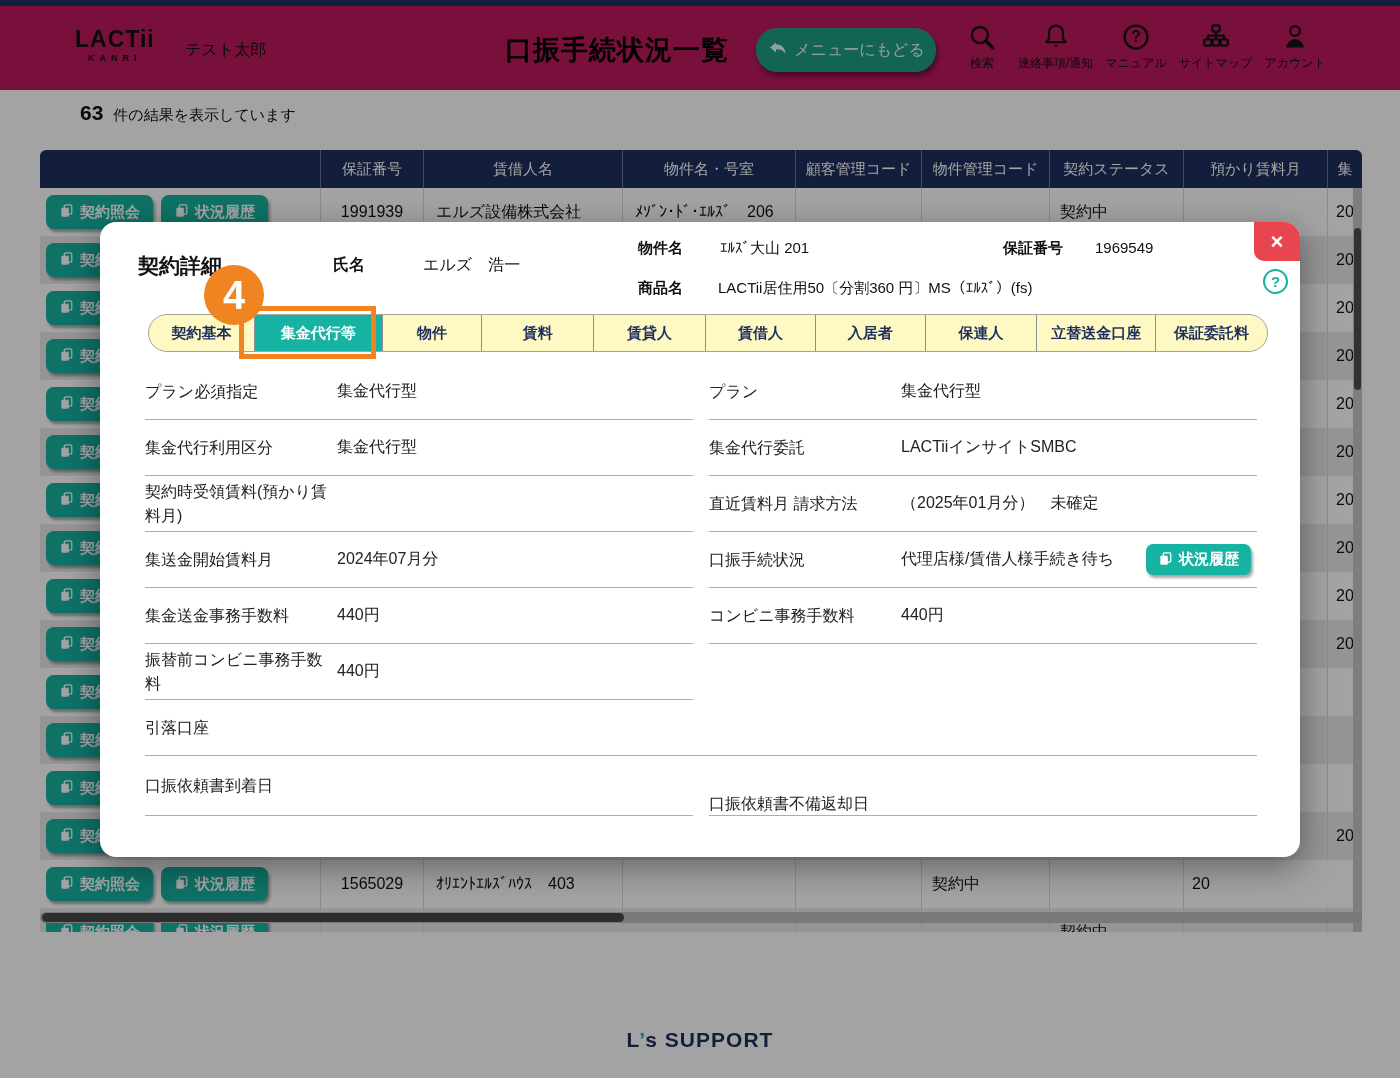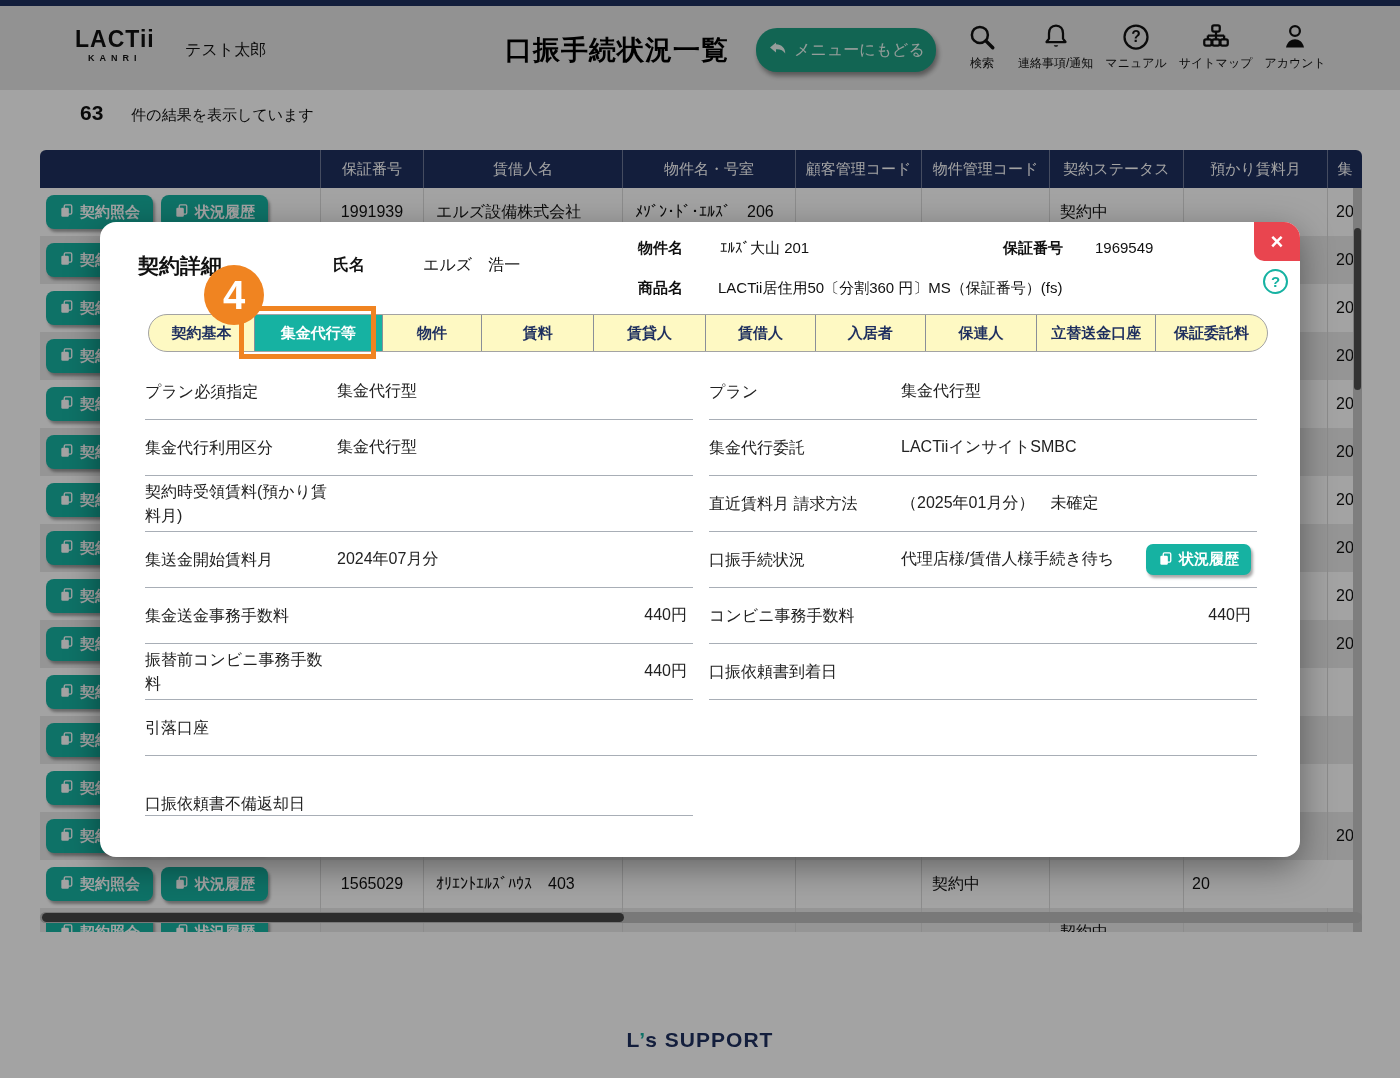--- a/index.html
+++ b/index.html
@@ -5,35 +5,35 @@
   :root{
     --navy:#1e2f5f; --teal:#16b2a2; --green:#1d9f83; --red:#e9454f; --orange:#f08421;
     --ink:#1a1a1a; --line:#a8aeb6; --tline:#dcdcdc;
   }
   *{box-sizing:border-box; margin:0; padding:0;}
   body{font-family:"Liberation Sans","DejaVu Sans",sans-serif; background:#666;}
   .stage{position:relative; width:1400px; height:1078px; background:#fff; overflow:hidden;}
 
   
   .topbar{position:absolute; left:0; top:0; width:1400px; height:6px; background:var(--navy);}
-  .hdr{position:absolute; left:0; top:6px; width:1400px; height:84px; background:#e5e5e5;}
+  .hdr{position:absolute; left:0; top:6px; width:1400px; height:84px; background:#be185d;}
   .logo{position:absolute; left:75px; top:22px; text-align:center; color:#111;}
   .logo .l1{font-size:23px; font-weight:bold; letter-spacing:1px; line-height:1;}
   .logo .l2{font-size:9px; font-weight:bold; letter-spacing:5px; margin-top:2px;}
   .username{position:absolute; left:185px; top:34px; font-size:16px; color:#111;}
   .page-title{position:absolute; left:505px; top:26px; font-size:27px; font-weight:bold; color:#000; letter-spacing:1px;}
   .menu-btn{position:absolute; left:756px; top:22px; width:180px; height:44px; border:none; border-radius:21px;
     background:var(--green); color:#eaf6f1; font-size:16px; font-family:inherit; display:flex; align-items:center;
     justify-content:center; gap:8px; box-shadow:2px 4px 5px rgba(0,0,0,.4); cursor:pointer;}
   .nav{position:absolute; left:958px; top:16px; display:flex; align-items:flex-start; gap:12px;}
   .nav-item{display:flex; flex-direction:column; align-items:center; gap:3px; cursor:pointer; min-width:48px;}
   .nav-item svg{display:block;}
   .nav-item .nv-label{font-size:12px; color:#111; white-space:nowrap;}
 
-  .results{position:absolute; left:80px; top:101px; display:flex; align-items:baseline; gap:28px; color:#111;}
+  .results{position:absolute; left:80px; top:101px; display:flex; align-items:baseline; gap:10px; color:#111;}
   .results .cnt{font-size:21px; font-weight:bold;}
   .results .rtxt{font-size:15px;}
 
   .table-wrap{position:absolute; left:40px; top:150px; width:1322px; height:782px; overflow:hidden;}
   .t-head,.t-row{display:grid; grid-template-columns:280px 103px 199px 173px 126px 128px 134px 144px 1fr;}
   .t-head{height:38px; background:var(--navy); border-radius:6px 6px 0 0;}
   .th{color:#fff; font-size:15px; display:flex; align-items:center; justify-content:center; white-space:nowrap; overflow:hidden;}
   .th + .th{border-left:1px solid rgba(255,255,255,.35);}
   .t-row{height:48px; background:#fff;}
   .t-row.even{background:#e9e9e9;}
@@ -77,21 +77,21 @@
     color:var(--navy); cursor:pointer; white-space:nowrap;}
   .tab + .tab{border-left:1px solid #8a8f98;}
   .tab.active{background:var(--teal); color:#fff;}
   .tab-outline{position:absolute; left:139px; top:84px; width:137px; height:53px; border:5px solid var(--orange);
     pointer-events:none; z-index:4;}
   .m-body{position:absolute; left:45px; top:142px; width:1112px; display:grid; grid-template-columns:1fr 1fr; column-gap:16px;}
   .m-cell{min-height:56px; border-bottom:1px solid var(--line); display:flex; align-items:center; padding-right:6px;}
   .m-cell.span2{grid-column:1 / -1;}
   .m-label{width:192px; flex:none; font-size:16px; color:#222; line-height:1.45;}
   .m-value{flex:1; font-size:16px; color:#222; line-height:1.4;}
-  .m-cell.money .m-value{text-align:right;}
+  .m-cell.money .m-value{}
   .hist-btn{height:31px; border:none; border-radius:7px; background:var(--teal); color:#fff; font-size:15px;
     font-weight:bold; font-family:inherit; display:flex; align-items:center; gap:6px; padding:0 12px;
     box-shadow:2px 3px 3px rgba(0,0,0,.35); cursor:pointer; margin-left:8px; flex:none;}
 </style>
 </head>
 <body>
 
 <div class="stage">
 
   <div class="topbar"></div>
@@ -615,21 +615,21 @@
     <div class="help-icon">?</div>
     <div class="m-title">契約詳細</div>
 
     <div class="fld b" style="left:233px; top:33px; font-size:16px;">氏名</div>
     <div class="fld" style="left:323px; top:33px; font-size:16px;">エルズ　浩一</div>
     <div class="fld b" style="left:538px; top:17px;">物件名</div>
     <div class="fld" style="left:620px; top:17px;">ｴﾙｽﾞ大山 201</div>
     <div class="fld b" style="left:903px; top:17px;">保証番号</div>
     <div class="fld" style="left:995px; top:17px;">1969549</div>
     <div class="fld b" style="left:538px; top:57px;">商品名</div>
-    <div class="fld" style="left:618px; top:57px;">LACTii居住用50〔分割360 円〕MS（保証番号）(fs)</div>
+    <div class="fld" style="left:618px; top:57px;">LACTii居住用50〔分割360 円〕MS（ｴﾙｽﾞ）(fs)</div>
 
     <div class="tabs" id="tabs">
         <div class="tab" style="width: 105px;">契約基本</div>
         <div class="tab active" style="width: 128px;">集金代行等</div>
         <div class="tab" style="width: 100px;">物件</div>
         <div class="tab" style="width: 112px;">賃料</div>
         <div class="tab" style="width: 112px;">賃貸人</div>
         <div class="tab" style="width: 110px;">賃借人</div>
         <div class="tab" style="width: 110px;">入居者</div>
         <div class="tab" style="width: 112px;">保連人</div>
@@ -692,28 +692,28 @@
 
       <div class="m-cell money">
         <div class="m-label">コンビニ事務手数料</div>
         <div class="m-value">440円</div>
       </div>
       <div class="m-cell money">
         <div class="m-label">振替前コンビニ事務手数料</div>
         <div class="m-value">440円</div>
       </div>
 
-      <div class="m-cell">
-        <div class="m-label" style="width:280px;">口振依頼書到着日</div>
-        <div class="m-value"></div>
-      </div>
-
       <div class="m-cell span2">
         <div class="m-label">引落口座</div>
         <div class="m-value"></div>
       </div>
+
+      <div class="m-cell">
+        <div class="m-label" style="width:280px;">口振依頼書到着日</div>
+        <div class="m-value"></div>
+      </div>
       <div class="m-cell">
         <div class="m-label" style="width:280px;margin-top:36px;">口振依頼書不備返却日</div>
         <div class="m-value"></div>
       </div>
     </div>
   </div>
 </div>
 
 </body></html>

